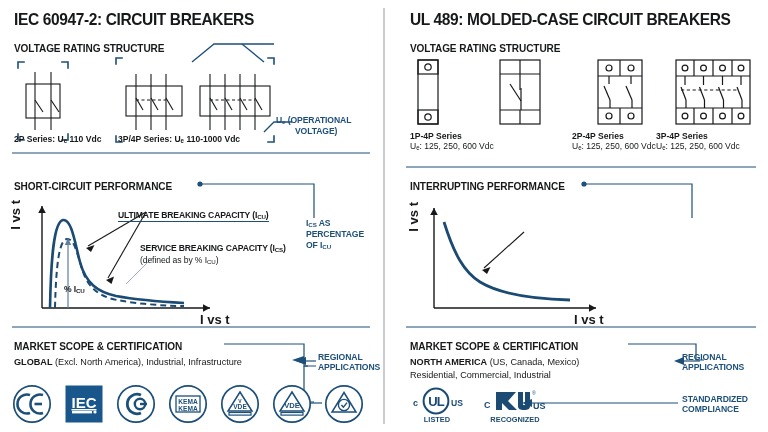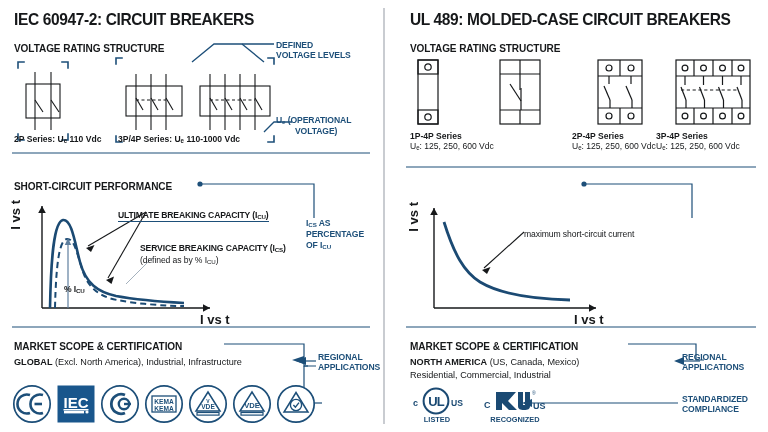--- a/index.html
+++ b/index.html
@@ -129,24 +129,20 @@
     </svg>
 
     <svg class="abs" style="left:180px; top:38px;" width="120" height="110">
       <g stroke="#1d4f79" stroke-width="1.3" fill="none">
         <path d="M12,24 L34,6 L94,6"></path>
         <path d="M84,24 L62,6"></path>
         <path d="M84,94 L94,84 L112,84"></path>
       </g>
     </svg>
 
-    <div class="abs annot-blue" style="left:276px; top:40px;">
-      <div>DEFINED</div>
-      <div>VOLTAGE LEVELS</div>
-    </div>
 
     <div class="abs annot-blue" style="left:276px; top:115px;">
       <div><span>U</span><sub>e</sub><span> (OPERATIONAL</span></div>
       <div style="text-align:right; padding-right:14px;">VOLTAGE)</div>
     </div>
 
     <div class="abs cap" style="left:14px; top:134px;">
       <span>2P Series:</span>
       <span> U</span><sub>e</sub><span> 110 Vdc</span>
     </div>
@@ -252,21 +248,21 @@
     <div class="abs annot-blue" style="left:318px; top:352px;">
       <div>REGIONAL</div>
       <div>APPLICATIONS</div>
     </div>
 
     <svg class="abs" style="left:292px; top:398px;" width="30" height="10">
       <path d="M0,5 L10,1 L10,9 Z" fill="#1d4f79"></path>
       <line x1="8" y1="5" x2="30" y2="5" stroke="#1d4f79" stroke-width="1.2"></line>
     </svg>
 
-    <div class="badge-row" style="left:12px; top:384px; gap:4px;">
+    <div class="badge-row" style="left:12px; top:384px; gap:12px;">
 
       <svg width="40" height="40" viewBox="0 0 40 40">
         <circle cx="20" cy="20" r="18.2" fill="#fff" stroke="#1d4f79" stroke-width="1.7"></circle>
         <path d="M18,11 A9.5,9.5 0 1 0 18,29" fill="none" stroke="#1d4f79" stroke-width="2.6"></path>
         <path d="M31,11 A9.5,9.5 0 1 0 31,29" fill="none" stroke="#1d4f79" stroke-width="2.6"></path>
         <line x1="22.5" y1="20" x2="30" y2="20" stroke="#1d4f79" stroke-width="2.6"></line>
       </svg>
 
       <svg width="40" height="40" viewBox="0 0 40 40">
         <rect x="1.5" y="1.5" width="37" height="37" fill="#19568c"></rect>
@@ -409,20 +405,23 @@
     </div>
     <div class="abs" style="left:272px; top:131px;">
       <div class="cap">3P-4P Series</div>
       <div class="cap-sub"><span>U</span><sub>e</sub><span>: 125, 250, 600 Vdc</span></div>
     </div>
 
     <svg class="abs" style="left:22px; top:166px;" width="352" height="2">
       <line x1="0" y1="1" x2="350" y2="1" stroke="#1d4f79" stroke-width="1.1"></line>
     </svg>
 
+    <div class="abs" style="left:26px; top:180px;">
+      <div class="section-head">INTERRUPTING PERFORMANCE</div>
+    </div>
 
     <svg class="abs" style="left:196px; top:176px;" width="124" height="46">
       <circle cx="4" cy="8" r="2.6" fill="#1d4f79"></circle>
       <path d="M6,8 L112,8 L112,42" stroke="#1d4f79" stroke-width="1.2" fill="none"></path>
     </svg>
 
 
     <div class="abs axis-lbl vert" style="left:22px; top:202px;">I vs t</div>
 
     <svg class="abs" style="left:36px; top:196px;" width="185" height="122">
@@ -435,21 +434,20 @@
 
       <path d="M24,26 C34,58 44,76 60,86 C80,98 112,103 150,104" stroke="#1b4a73" stroke-width="2.8" fill="none"></path>
 
       <g stroke="#16181a" stroke-width="1.1" fill="none">
         <path d="M104,36 L64,72"></path>
       </g>
       <path d="M62,74 L70.5,71 L67,78 Z" fill="#16181a"></path>
     </svg>
 
     <div class="abs" style="left:140px; top:227px;">
-      <div class="annot-black-light" style="margin-top:2px;">maximum short-circuit current</div>
     </div>
 
     <div class="abs axis-lbl" style="left:190px; top:312px;">I vs t</div>
 
     <svg class="abs" style="left:22px; top:326px;" width="352" height="2">
       <line x1="0" y1="1" x2="350" y2="1" stroke="#1d4f79" stroke-width="1.1"></line>
     </svg>
 
     <div class="abs" style="left:26px; top:340px;">
       <div class="section-head">MARKET SCOPE &amp; CERTIFICATION</div>

